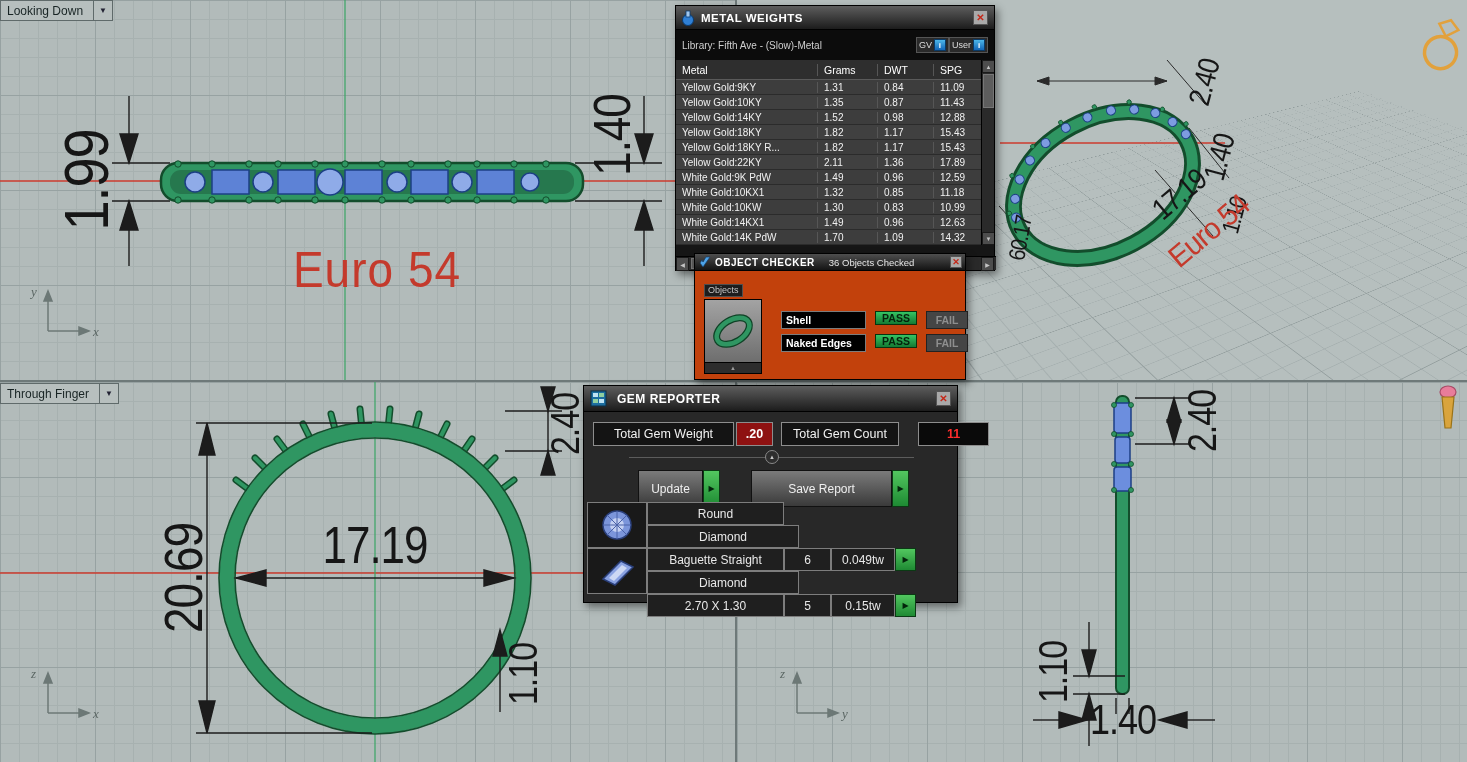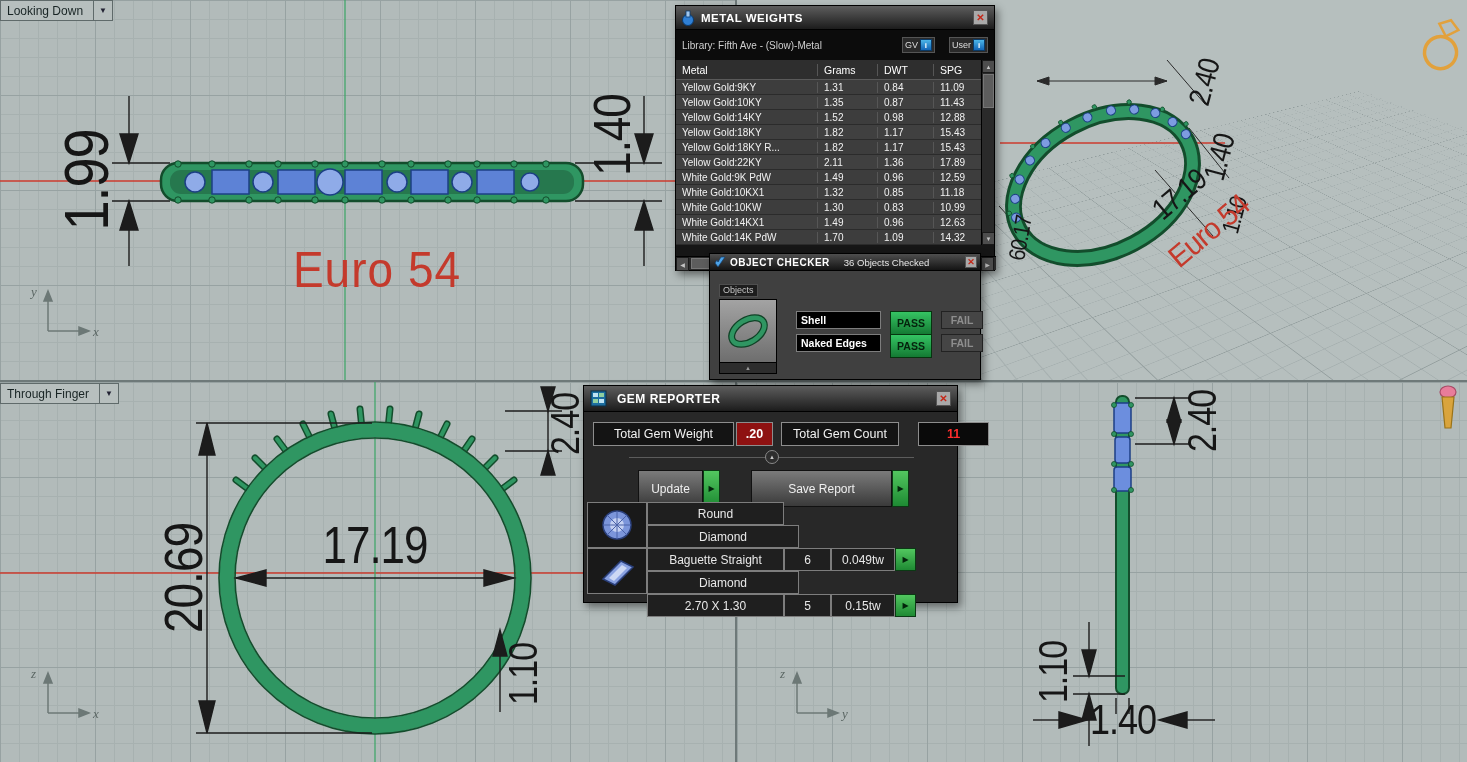--- a/index.html
+++ b/index.html
@@ -45,21 +45,21 @@
   .tbar{display:flex;align-items:center;background:linear-gradient(#5d5d5d,#1c1c1c);border-bottom:1px solid #000;color:#fff}
   .tbar .ttl{font-weight:bold;letter-spacing:.5px}
   .closebox{margin-left:auto;background:#a9a9a9;border:1px solid #555;color:#c52718;font-weight:bold;
     display:flex;align-items:center;justify-content:center;cursor:pointer}
 
   
   #mw{left:675px;top:5px;width:320px;height:266px;background:#161616;z-index:10}
   #mw .tbar{height:24px;padding:0 4px}
   #mw .ttl{font-size:11.5px;margin-left:5px}
   #mw .closebox{width:15px;height:15px;font-size:10px;margin-right:2px}
-  #mw-lib{height:30px;background:#0c0c0c;display:flex;align-items:center;color:#cfcfcf;font-size:10px;padding:0 6px;gap:14px}
+  #mw-lib{height:30px;background:#0c0c0c;display:flex;align-items:center;color:#cfcfcf;font-size:10px;padding:0 6px;gap:0}
   #mw-lib .lbl{flex:1}
   .libbtn{display:flex;align-items:center;gap:2px;background:#2a2a2a;border:1px solid #555;padding:1px 2px;color:#ddd;font-size:9px;cursor:pointer}
   .libbtn .blue{width:12px;height:12px;background:linear-gradient(#4db6e8,#1265b6);color:#fff;font-size:8px;font-weight:bold;
     display:flex;align-items:center;justify-content:center;border:1px solid #0a3a66}
   #mw-table{position:relative;height:185px;overflow:hidden}
   .mw-hrow,.mw-row{display:flex;align-items:center}
   .mw-hrow{height:20px;background:#2e2e2e;border-bottom:1px solid #5a5a5a;color:#fff;font-size:10.5px}
   .mw-row{height:15px;background:#3d3d3d;border-bottom:1px solid #2b2b2b;color:#f1f1f1;font-size:10px}
   .mw-row:nth-child(odd){background:#404040}
   .c-metal{width:142px;padding-left:6px;border-right:1px solid #565656;overflow:hidden;white-space:nowrap}
@@ -67,34 +67,34 @@
   .c-dwt{width:56px;padding-left:6px;border-right:1px solid #565656}
   .c-spg{width:48px;padding-left:6px;overflow:hidden;white-space:nowrap}
   .vscroll{position:absolute;right:0;top:0;width:13px;height:185px;background:#2a2a2a;border-left:1px solid #000}
   .sbtn{position:absolute;left:0;width:13px;height:13px;background:#4d4d4d;border:1px solid #1a1a1a;color:#c4c4c4;
     font-size:6px;display:flex;align-items:center;justify-content:center;cursor:pointer}
   .vthumb{position:absolute;left:1px;top:14px;width:11px;height:34px;background:#5d5d5d;border:1px solid #777}
   .hscroll{position:absolute;left:0;bottom:0;width:320px;height:14px;background:#2a2a2a;border-top:1px solid #000}
   .hthumb{position:absolute;left:15px;top:1px;width:120px;height:11px;background:#5d5d5d;border:1px solid #777}
 
   
-  #oc{left:709px;top:253px;width:272px;height:127px;background:#404040;z-index:20}
+  #oc{left:694px;top:253px;width:272px;height:127px;background:#c2410c;z-index:20}
   #oc .tbar{height:17px;padding:0 3px;background:linear-gradient(#4e4e4e,#141414)}
   #oc .ttl{font-size:10px;margin-left:4px}
   #oc .status{font-size:9.5px;color:#e6e6e6;margin-left:14px}
   #oc .closebox{width:12px;height:12px;font-size:9px}
   .oc-objbox{position:absolute;left:9px;top:25px;width:58px}
   .oc-objlbl{font-size:9px;color:#c3c3c3;border:1px solid #4f4f4f;background:#1d1d1d;padding:0 3px 1px 3px;display:inline-block}
   .oc-img{width:58px;height:64px;background:linear-gradient(#a3a3a3,#6e6e6e);border:1px solid #000;margin-top:2px;position:relative}
   .oc-upstrip{width:58px;height:11px;background:#2d2d2d;border:1px solid #000;border-top:none;color:#999;font-size:6px;
     display:flex;align-items:center;justify-content:center;cursor:pointer}
   .chkrow{position:absolute;left:86px;display:flex;gap:9px}
   .chkname{width:85px;height:18px;background:#000;border:1px solid #7d7d7d;color:#fff;font-size:10.5px;font-weight:bold;
     display:flex;align-items:center;padding-left:4px}
-  .passbtn{width:42px;height:24px;background:linear-gradient(#35c463,#147a33);border:1px solid #07340f;color:#05230d;
+  .passbtn{width:42px;height:14px;background:linear-gradient(#35c463,#147a33);border:1px solid #07340f;color:#05230d;
     font-size:10.5px;font-weight:bold;display:flex;align-items:center;justify-content:center;cursor:pointer}
   .failbtn{width:42px;height:18px;background:#454545;border:1px solid #222;color:#8e8e8e;
     font-size:10.5px;font-weight:bold;display:flex;align-items:center;justify-content:center;cursor:pointer}
 
   
   #gr{left:583px;top:385px;width:375px;height:218px;background:#282828;z-index:20}
   #gr .tbar{height:26px;padding:0 6px}
   #gr .ttl{font-size:12px;margin-left:10px}
   #gr .closebox{width:15px;height:15px;font-size:10px}
   .tot{position:absolute;height:24px;display:flex;align-items:center;justify-content:center;font-size:12.5px}

